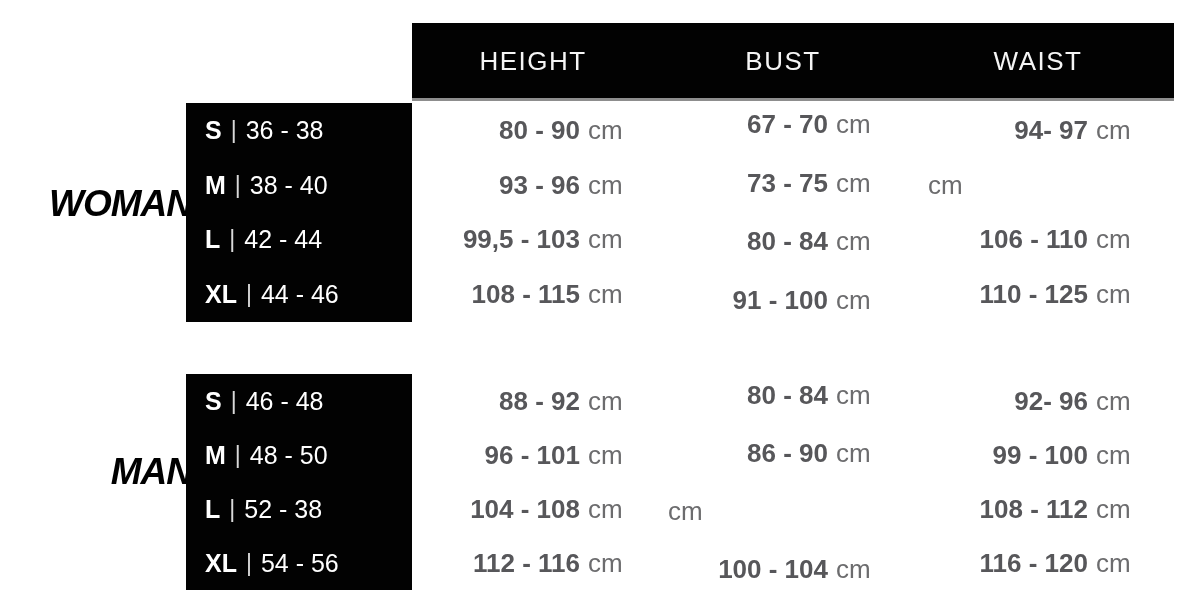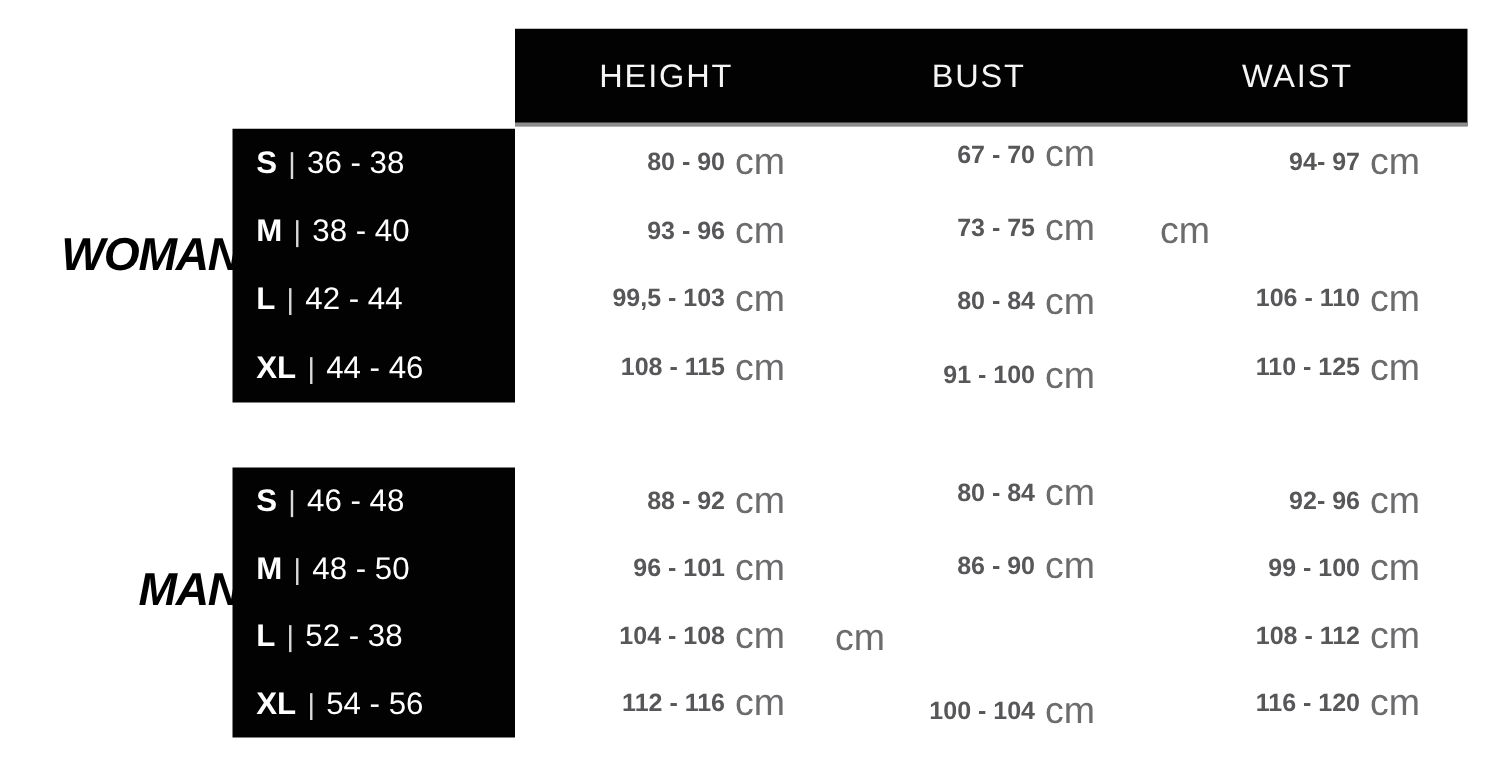--- a/index.html
+++ b/index.html
@@ -92,30 +92,30 @@
   .cell {
     flex: 1;
     display: flex;
     align-items: center;
     white-space: nowrap;
   }
   .cell .range {
     flex: 1;
     text-align: right;
     font-weight: bold;
-    font-size: 20px;
+    font-size: 26px;
     color: #57575a;
   }
   .cell .unit {
     width: 50px;
     padding-left: 8px;
     box-sizing: border-box;
     text-align: left;
     font-weight: 400;
-    font-size: 30px;
+    font-size: 26px;
     color: #6c6c6e;
   }
 </style>
 </head>
 <body>
 
 <div class="page">
 
   <div class="header-bar">
     <span class="col-label height">HEIGHT</span>

